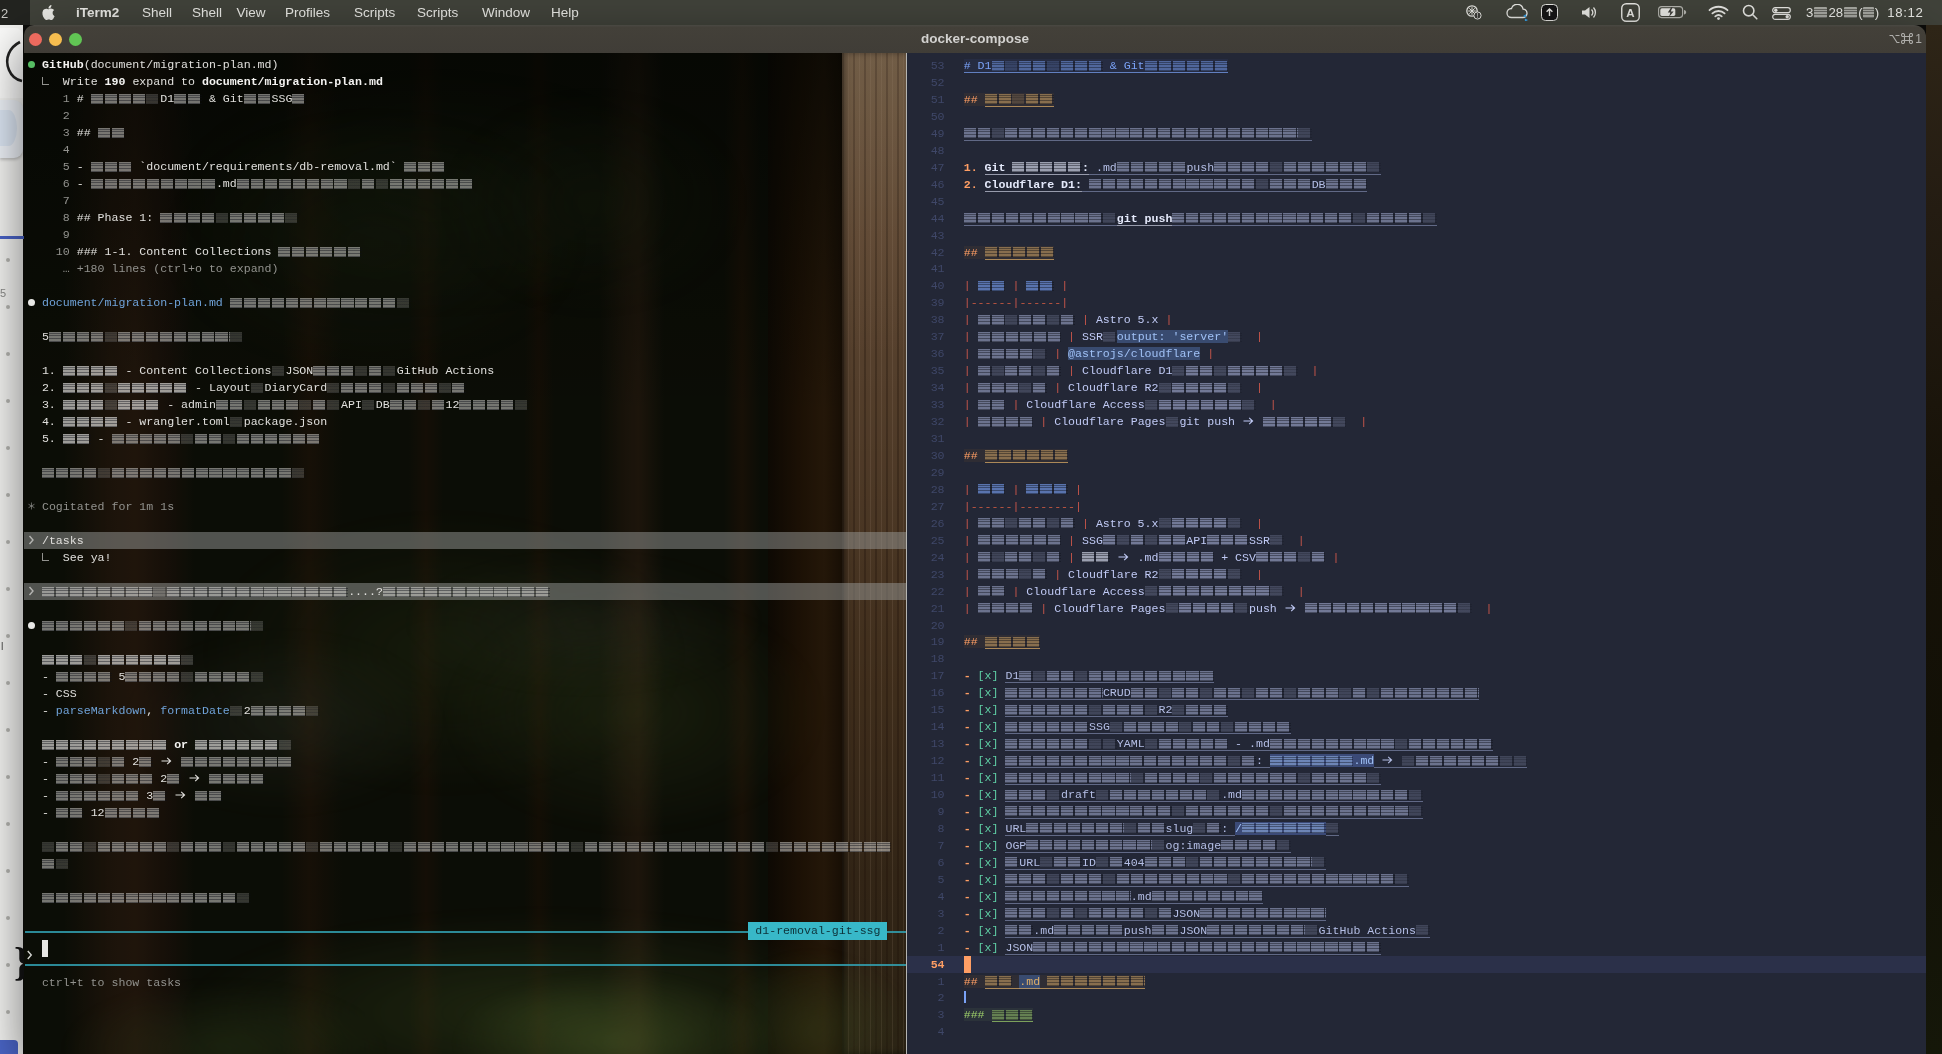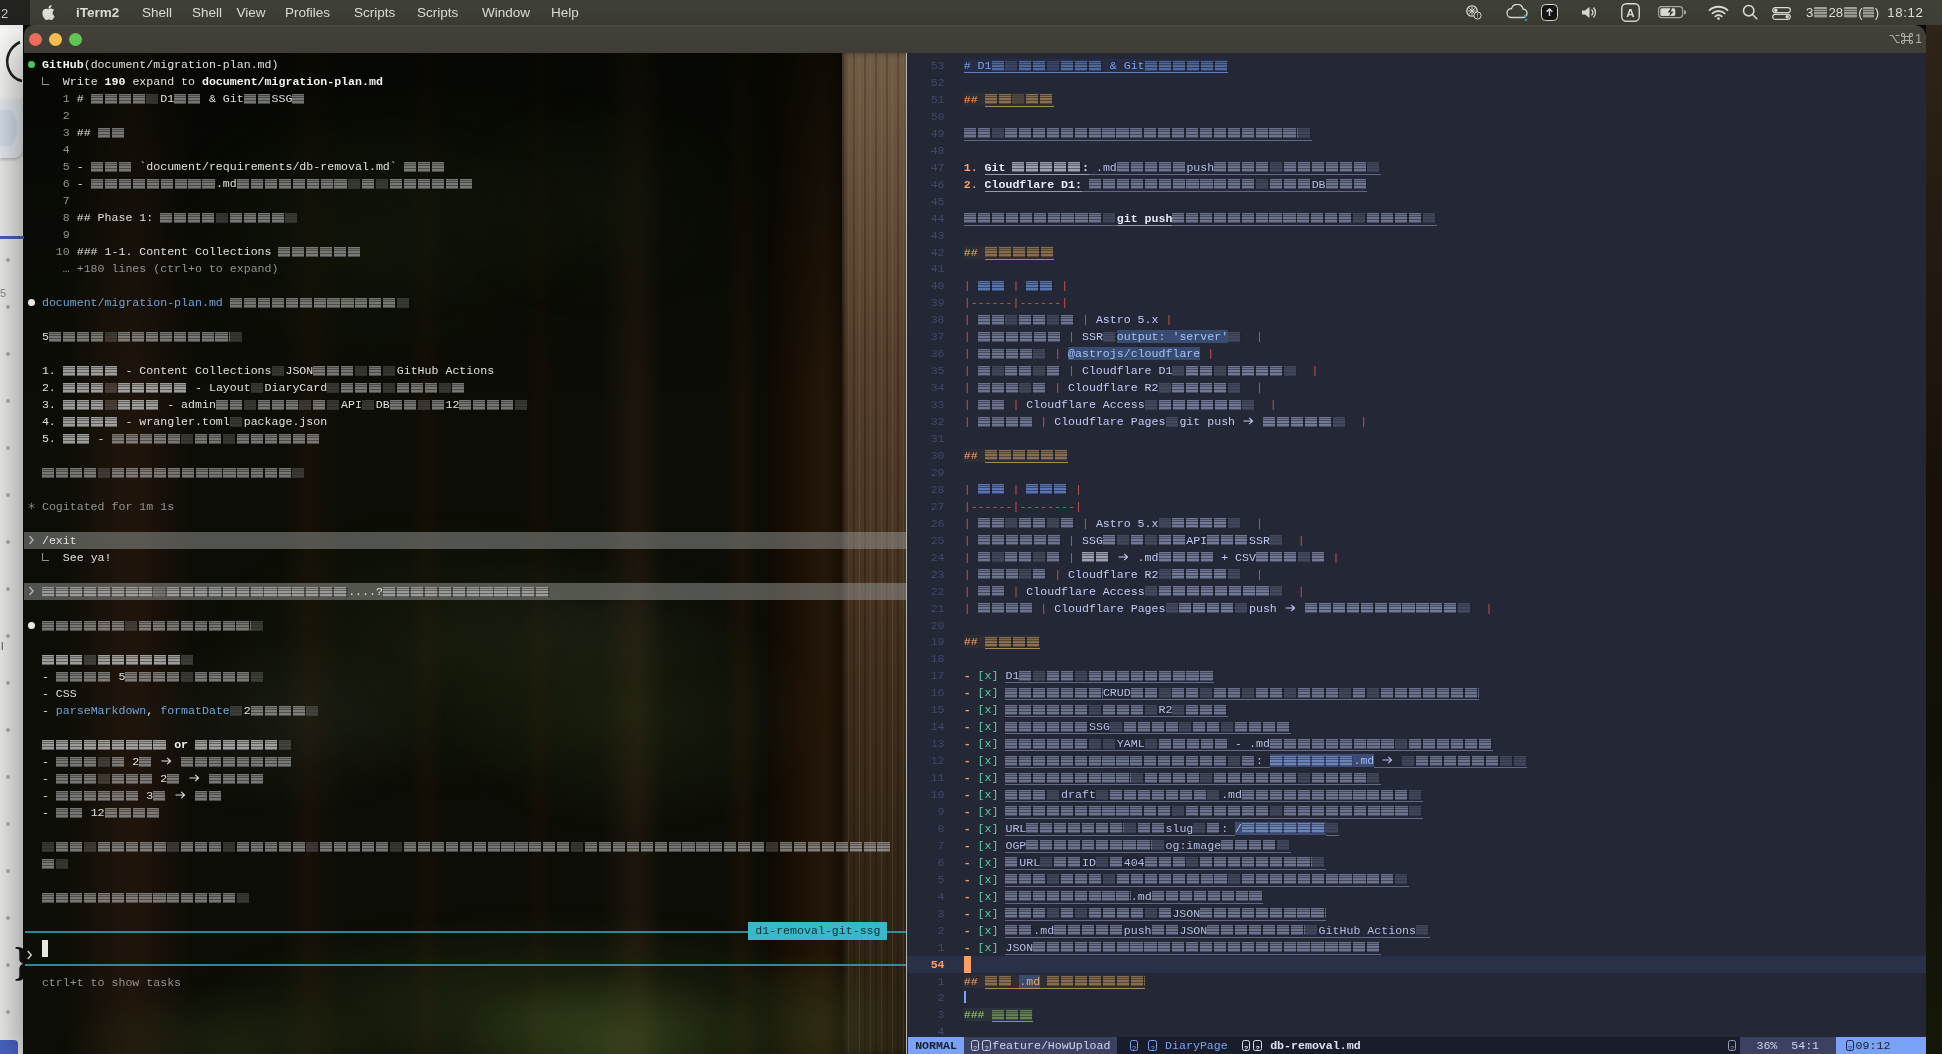--- a/index.html
+++ b/index.html
@@ -108,20 +108,21 @@
           <circle cx="15.2" cy="9.8" r="1.7" fill="#e4e4e0"></circle>
         </svg></div>
  <div style="position:absolute;left:1806px;top:4.5px;font-size:13.2px;color:#e9e9e5;letter-spacing:0.1px">3<i class="k" style="width:13px;height:11px;background:repeating-linear-gradient(0deg,rgba(40,40,36,.5) 0 1px,transparent 1px 2.8px),rgba(233,233,229,.6);vertical-align:-1px;border-radius:1px;margin:0 1px"></i>28<i class="k" style="width:13px;height:11px;background:repeating-linear-gradient(0deg,rgba(40,40,36,.5) 0 1px,transparent 1px 2.8px),rgba(233,233,229,.6);vertical-align:-1px;border-radius:1px;margin:0 1px"></i>(<i class="k" style="width:11px;height:11px;background:repeating-linear-gradient(0deg,rgba(40,40,36,.5) 0 1px,transparent 1px 2.8px),rgba(233,233,229,.6);vertical-align:-1px;border-radius:1px;margin:0 0.5px"></i>)<span style="margin-left:8px;letter-spacing:0.6px">18:12</span></div>
 </div>
 
 <div style="position:absolute;left:24px;top:25px;width:1902px;height:1029px;border-radius:10px 12px 0 0;overflow:hidden;box-shadow:0 18px 50px rgba(0,0,0,.55)">
  <div style="position:absolute;left:0;top:0;width:100%;height:28px;background:linear-gradient(180deg,#4a4943 0%,#434039 8%,#403d37 100%)">
   <div style="position:absolute;left:5px;top:7.5px;width:13px;height:13px;border-radius:50%;background:#ec6a5e"></div>
   <div style="position:absolute;left:25px;top:7.5px;width:13px;height:13px;border-radius:50%;background:#f5bd4f"></div>
   <div style="position:absolute;left:45px;top:7.5px;width:13px;height:13px;border-radius:50%;background:#61c554"></div>
+  <div style="position:absolute;left:0;right:0;top:6px;text-align:center;font-size:13.5px;font-weight:bold;color:#d2d1cf">docker-compose</div>
   <div style="position:absolute;right:4px;top:6.5px;color:#aeadaa;font-size:12px">
     <svg width="11" height="10" viewBox="0 0 11 10" style="vertical-align:-1px">
             <path d="M0.5 1.5h3l4.5 7h2.5M6.5 1.5h4" stroke="#aeadaa" stroke-width="1.2" fill="none"></path>
           </svg><svg width="12" height="11" viewBox="0 0 12 11" style="vertical-align:-1.5px;margin-left:1px">
             <path d="M3.5 3.5h5v4h-5zM3.5 3.5H2A1.5 1.5 0 1 1 3.5 2zM8.5 3.5H10A1.5 1.5 0 1 0 8.5 2zM3.5 7.5H2A1.5 1.5 0 1 0 3.5 9zM8.5 7.5H10A1.5 1.5 0 1 1 8.5 9z" stroke="#aeadaa" stroke-width="1.1" fill="none"></path>
           </svg><span style="margin-left:2px">1</span>
   </div>
  </div>
 
 <div style="position:absolute;left:0;top:28px;width:882px;height:1001px;background:#101108;overflow:hidden">
@@ -177,21 +178,21 @@
 <span style="color:rgb(224,223,220)">  5. </span><span style="color:rgb(244,243,241);font-weight:bold"><i class="k" style="width:27.84px;background:repeating-linear-gradient(0deg,rgba(12,14,22,0.42) 0 1px,transparent 1px 2.8px),repeating-linear-gradient(90deg,rgba(244,243,241,0.62) 0 12.2px,transparent 12.2px 13.92px)"></i></span><span style="color:rgb(224,223,220)"> - <i class="k" style="width:69.60px;background:repeating-linear-gradient(0deg,rgba(12,14,22,0.42) 0 1px,transparent 1px 2.8px),repeating-linear-gradient(90deg,rgba(224,223,220,0.5) 0 12.2px,transparent 12.2px 13.92px)"></i><i class="k" style="width:13.92px;background:repeating-linear-gradient(0deg,rgba(12,14,22,0.2) 0 1px,transparent 1px 2.8px),repeating-linear-gradient(90deg,rgba(224,223,220,0.2) 0 12.2px,transparent 12.2px 13.92px)"></i><i class="k" style="width:27.84px;background:repeating-linear-gradient(0deg,rgba(12,14,22,0.42) 0 1px,transparent 1px 2.8px),repeating-linear-gradient(90deg,rgba(224,223,220,0.5) 0 12.2px,transparent 12.2px 13.92px)"></i><i class="k" style="width:13.92px;background:repeating-linear-gradient(0deg,rgba(12,14,22,0.2) 0 1px,transparent 1px 2.8px),repeating-linear-gradient(90deg,rgba(224,223,220,0.2) 0 12.2px,transparent 12.2px 13.92px)"></i><i class="k" style="width:83.52px;background:repeating-linear-gradient(0deg,rgba(12,14,22,0.42) 0 1px,transparent 1px 2.8px),repeating-linear-gradient(90deg,rgba(224,223,220,0.5) 0 12.2px,transparent 12.2px 13.92px)"></i></span>
 
 <span style="color:rgb(224,223,220)">  <i class="k" style="width:55.68px;background:repeating-linear-gradient(0deg,rgba(12,14,22,0.42) 0 1px,transparent 1px 2.8px),repeating-linear-gradient(90deg,rgba(224,223,220,0.5) 0 12.2px,transparent 12.2px 13.92px)"></i><i class="k" style="width:13.92px;background:repeating-linear-gradient(0deg,rgba(12,14,22,0.2) 0 1px,transparent 1px 2.8px),repeating-linear-gradient(90deg,rgba(224,223,220,0.2) 0 12.2px,transparent 12.2px 13.92px)"></i><i class="k" style="width:180.96px;background:repeating-linear-gradient(0deg,rgba(12,14,22,0.42) 0 1px,transparent 1px 2.8px),repeating-linear-gradient(90deg,rgba(224,223,220,0.5) 0 12.2px,transparent 12.2px 13.92px)"></i><i class="k" style="width:13.92px;background:repeating-linear-gradient(0deg,rgba(12,14,22,0.2) 0 1px,transparent 1px 2.8px),repeating-linear-gradient(90deg,rgba(224,223,220,0.2) 0 12.2px,transparent 12.2px 13.92px)"></i></span>
 
 <svg class="st" viewBox="0 0 10 10" style="width:6.96px;height:10px">
           <path d="M5 0v10M0.7 2.5l8.6 5M9.3 2.5l-8.6 5" stroke="rgb(146,146,142)" stroke-width="1" fill="none"></path>
         </svg> <span style="color:rgb(146,146,142)">Cogitated for 1m 1s</span>
 
 <svg class="ch" viewBox="0 0 6.96 12" style="width:6.96px;height:12px">
           <path d="M1.5 2l3.5 4-3.5 4" stroke="rgb(180,180,177)" stroke-width="1.4" fill="none"></path>
-        </svg> <span style="color:rgb(224,223,220)">/exit</span>
+        </svg> <span style="color:rgb(224,223,220)">/tasks</span>
   <i class="ell"></i>  <span style="color:rgb(224,223,220)">See ya!</span>
 
 <svg class="ch" viewBox="0 0 6.96 12" style="width:6.96px;height:12px">
           <path d="M1.5 2l3.5 4-3.5 4" stroke="rgb(180,180,177)" stroke-width="1.4" fill="none"></path>
         </svg> <span style="color:rgb(224,223,220)"><i class="k" style="width:111.36px;background:repeating-linear-gradient(0deg,rgba(12,14,22,0.42) 0 1px,transparent 1px 2.8px),repeating-linear-gradient(90deg,rgba(224,223,220,0.5) 0 12.2px,transparent 12.2px 13.92px)"></i><i class="k" style="width:13.92px;background:repeating-linear-gradient(0deg,rgba(12,14,22,0.2) 0 1px,transparent 1px 2.8px),repeating-linear-gradient(90deg,rgba(224,223,220,0.2) 0 12.2px,transparent 12.2px 13.92px)"></i><i class="k" style="width:180.96px;background:repeating-linear-gradient(0deg,rgba(12,14,22,0.42) 0 1px,transparent 1px 2.8px),repeating-linear-gradient(90deg,rgba(224,223,220,0.5) 0 12.2px,transparent 12.2px 13.92px)"></i>....?<i class="k" style="width:167.04px;background:repeating-linear-gradient(0deg,rgba(12,14,22,0.42) 0 1px,transparent 1px 2.8px),repeating-linear-gradient(90deg,rgba(224,223,220,0.5) 0 12.2px,transparent 12.2px 13.92px)"></i></span>
 
 <i class="dot" style="background:rgb(232,232,229)"></i> <span style="color:rgb(224,223,220)"><i class="k" style="width:83.52px;background:repeating-linear-gradient(0deg,rgba(12,14,22,0.42) 0 1px,transparent 1px 2.8px),repeating-linear-gradient(90deg,rgba(224,223,220,0.5) 0 12.2px,transparent 12.2px 13.92px)"></i><i class="k" style="width:13.92px;background:repeating-linear-gradient(0deg,rgba(12,14,22,0.2) 0 1px,transparent 1px 2.8px),repeating-linear-gradient(90deg,rgba(224,223,220,0.2) 0 12.2px,transparent 12.2px 13.92px)"></i><i class="k" style="width:111.36px;background:repeating-linear-gradient(0deg,rgba(12,14,22,0.42) 0 1px,transparent 1px 2.8px),repeating-linear-gradient(90deg,rgba(224,223,220,0.5) 0 12.2px,transparent 12.2px 13.92px)"></i><i class="k" style="width:13.92px;background:repeating-linear-gradient(0deg,rgba(12,14,22,0.2) 0 1px,transparent 1px 2.8px),repeating-linear-gradient(90deg,rgba(224,223,220,0.2) 0 12.2px,transparent 12.2px 13.92px)"></i></span>
 
 <span style="color:rgb(224,223,220)">  </span><span style="color:rgb(244,243,241);font-weight:bold"><i class="k" style="width:41.76px;background:repeating-linear-gradient(0deg,rgba(12,14,22,0.42) 0 1px,transparent 1px 2.8px),repeating-linear-gradient(90deg,rgba(244,243,241,0.62) 0 12.2px,transparent 12.2px 13.92px)"></i><i class="k" style="width:13.92px;background:repeating-linear-gradient(0deg,rgba(12,14,22,0.2) 0 1px,transparent 1px 2.8px),repeating-linear-gradient(90deg,rgba(244,243,241,0.2) 0 12.2px,transparent 12.2px 13.92px)"></i><i class="k" style="width:83.52px;background:repeating-linear-gradient(0deg,rgba(12,14,22,0.42) 0 1px,transparent 1px 2.8px),repeating-linear-gradient(90deg,rgba(244,243,241,0.62) 0 12.2px,transparent 12.2px 13.92px)"></i><i class="k" style="width:13.92px;background:repeating-linear-gradient(0deg,rgba(12,14,22,0.2) 0 1px,transparent 1px 2.8px),repeating-linear-gradient(90deg,rgba(244,243,241,0.2) 0 12.2px,transparent 12.2px 13.92px)"></i></span>
 <span style="color:rgb(224,223,220)">  - <i class="k" style="width:55.68px;background:repeating-linear-gradient(0deg,rgba(12,14,22,0.42) 0 1px,transparent 1px 2.8px),repeating-linear-gradient(90deg,rgba(224,223,220,0.5) 0 12.2px,transparent 12.2px 13.92px)"></i> 5<i class="k" style="width:55.68px;background:repeating-linear-gradient(0deg,rgba(12,14,22,0.42) 0 1px,transparent 1px 2.8px),repeating-linear-gradient(90deg,rgba(224,223,220,0.5) 0 12.2px,transparent 12.2px 13.92px)"></i><i class="k" style="width:13.92px;background:repeating-linear-gradient(0deg,rgba(12,14,22,0.2) 0 1px,transparent 1px 2.8px),repeating-linear-gradient(90deg,rgba(224,223,220,0.2) 0 12.2px,transparent 12.2px 13.92px)"></i><i class="k" style="width:55.68px;background:repeating-linear-gradient(0deg,rgba(12,14,22,0.42) 0 1px,transparent 1px 2.8px),repeating-linear-gradient(90deg,rgba(224,223,220,0.5) 0 12.2px,transparent 12.2px 13.92px)"></i><i class="k" style="width:13.92px;background:repeating-linear-gradient(0deg,rgba(12,14,22,0.2) 0 1px,transparent 1px 2.8px),repeating-linear-gradient(90deg,rgba(224,223,220,0.2) 0 12.2px,transparent 12.2px 13.92px)"></i></span>
@@ -352,23 +353,14 @@
 <span style="color:rgb(255,158,100);font-weight:bold">- </span><span style="color:rgb(95,207,165)">[x]</span><span style="color:rgb(180,190,229)"> </span><span style="color:rgb(180,190,229);border-bottom:1px solid rgba(150,160,200,0.55)"><i class="k" style="width:41.76px;background:repeating-linear-gradient(0deg,rgba(12,14,22,0.42) 0 1px,transparent 1px 2.8px),repeating-linear-gradient(90deg,rgba(180,190,229,0.5) 0 12.2px,transparent 12.2px 13.92px)"></i><i class="k" style="width:13.92px;background:repeating-linear-gradient(0deg,rgba(12,14,22,0.2) 0 1px,transparent 1px 2.8px),repeating-linear-gradient(90deg,rgba(180,190,229,0.2) 0 12.2px,transparent 12.2px 13.92px)"></i><i class="k" style="width:13.92px;background:repeating-linear-gradient(0deg,rgba(12,14,22,0.42) 0 1px,transparent 1px 2.8px),repeating-linear-gradient(90deg,rgba(180,190,229,0.5) 0 12.2px,transparent 12.2px 13.92px)"></i><i class="k" style="width:13.92px;background:repeating-linear-gradient(0deg,rgba(12,14,22,0.2) 0 1px,transparent 1px 2.8px),repeating-linear-gradient(90deg,rgba(180,190,229,0.2) 0 12.2px,transparent 12.2px 13.92px)"></i><i class="k" style="width:55.68px;background:repeating-linear-gradient(0deg,rgba(12,14,22,0.42) 0 1px,transparent 1px 2.8px),repeating-linear-gradient(90deg,rgba(180,190,229,0.5) 0 12.2px,transparent 12.2px 13.92px)"></i><i class="k" style="width:13.92px;background:repeating-linear-gradient(0deg,rgba(12,14,22,0.2) 0 1px,transparent 1px 2.8px),repeating-linear-gradient(90deg,rgba(180,190,229,0.2) 0 12.2px,transparent 12.2px 13.92px)"></i><i class="k" style="width:13.92px;background:repeating-linear-gradient(0deg,rgba(12,14,22,0.42) 0 1px,transparent 1px 2.8px),repeating-linear-gradient(90deg,rgba(180,190,229,0.5) 0 12.2px,transparent 12.2px 13.92px)"></i>JSON<i class="k" style="width:125.28px;background:repeating-linear-gradient(0deg,rgba(12,14,22,0.42) 0 1px,transparent 1px 2.8px),repeating-linear-gradient(90deg,rgba(180,190,229,0.5) 0 12.2px,transparent 12.2px 13.92px)"></i></span>
 <span style="color:rgb(255,158,100);font-weight:bold">- </span><span style="color:rgb(95,207,165)">[x]</span><span style="color:rgb(180,190,229)"> </span><span style="color:rgb(180,190,229);border-bottom:1px solid rgba(150,160,200,0.55)"><i class="k" style="width:27.84px;background:repeating-linear-gradient(0deg,rgba(12,14,22,0.42) 0 1px,transparent 1px 2.8px),repeating-linear-gradient(90deg,rgba(180,190,229,0.5) 0 12.2px,transparent 12.2px 13.92px)"></i>.md<i class="k" style="width:69.60px;background:repeating-linear-gradient(0deg,rgba(12,14,22,0.42) 0 1px,transparent 1px 2.8px),repeating-linear-gradient(90deg,rgba(180,190,229,0.5) 0 12.2px,transparent 12.2px 13.92px)"></i>push<i class="k" style="width:27.84px;background:repeating-linear-gradient(0deg,rgba(12,14,22,0.42) 0 1px,transparent 1px 2.8px),repeating-linear-gradient(90deg,rgba(180,190,229,0.5) 0 12.2px,transparent 12.2px 13.92px)"></i>JSON<i class="k" style="width:97.44px;background:repeating-linear-gradient(0deg,rgba(12,14,22,0.42) 0 1px,transparent 1px 2.8px),repeating-linear-gradient(90deg,rgba(180,190,229,0.5) 0 12.2px,transparent 12.2px 13.92px)"></i><i class="k" style="width:13.92px;background:repeating-linear-gradient(0deg,rgba(12,14,22,0.2) 0 1px,transparent 1px 2.8px),repeating-linear-gradient(90deg,rgba(180,190,229,0.2) 0 12.2px,transparent 12.2px 13.92px)"></i>GitHub Actions<i class="k" style="width:13.92px;background:repeating-linear-gradient(0deg,rgba(12,14,22,0.2) 0 1px,transparent 1px 2.8px),repeating-linear-gradient(90deg,rgba(180,190,229,0.2) 0 12.2px,transparent 12.2px 13.92px)"></i></span>
 <span style="color:rgb(255,158,100);font-weight:bold">- </span><span style="color:rgb(95,207,165)">[x]</span><span style="color:rgb(180,190,229)"> </span><span style="color:rgb(180,190,229);border-bottom:1px solid rgba(150,160,200,0.55)">JSON<i class="k" style="width:348.00px;background:repeating-linear-gradient(0deg,rgba(12,14,22,0.42) 0 1px,transparent 1px 2.8px),repeating-linear-gradient(90deg,rgba(180,190,229,0.5) 0 12.2px,transparent 12.2px 13.92px)"></i></span>
 
 <span style="color:rgb(255,158,100);background:rgb(47,45,52)">## </span><span style="color:rgb(224,175,104);border-bottom:1px solid rgba(224,175,104,0.7);background:rgb(47,45,52)"><i class="k" style="width:27.84px;background:repeating-linear-gradient(0deg,rgba(12,14,22,0.42) 0 1px,transparent 1px 2.8px),repeating-linear-gradient(90deg,rgba(224,175,104,0.5) 0 12.2px,transparent 12.2px 13.92px)"></i> </span><span style="color:rgb(224,175,104);border-bottom:1px solid rgba(224,175,104,0.7);background:rgb(57,75,112)">.md</span><span style="color:rgb(224,175,104);border-bottom:1px solid rgba(224,175,104,0.7);background:rgb(47,45,52)"> <i class="k" style="width:97.44px;background:repeating-linear-gradient(0deg,rgba(12,14,22,0.42) 0 1px,transparent 1px 2.8px),repeating-linear-gradient(90deg,rgba(224,175,104,0.5) 0 12.2px,transparent 12.2px 13.92px)"></i></span>
 <i class="vbar"></i>
 <span style="color:rgb(158,206,106);background:rgb(43,50,58)">### </span><span style="color:rgb(158,206,106);border-bottom:1px solid rgba(158,206,106,0.7);background:rgb(43,50,58)"><i class="k" style="width:41.76px;background:repeating-linear-gradient(0deg,rgba(12,14,22,0.42) 0 1px,transparent 1px 2.8px),repeating-linear-gradient(90deg,rgba(158,206,106,0.5) 0 12.2px,transparent 12.2px 13.92px)"></i></span>
 </pre>
  </div>
 
-<div style="position:absolute;left:884px;top:1012px;width:1018px;height:17px;background:#191c2a;font-family:'Liberation Mono';font-size:11.6px;line-height:17px;white-space:nowrap">
- <div style="position:absolute;left:0;top:0;width:56px;height:17px;background:#7aa2f7;color:#1b1e2e;font-weight:bold;text-align:center">NORMAL</div>
- <div style="position:absolute;left:56px;top:0;width:153px;height:17px;background:#3b4261;color:#cdd3ea;padding-left:5px"><i class="tf"></i><i class="tf"></i>feature/HowUpload</div>
- <div style="position:absolute;left:220px;top:0;color:#7aa2f7"><i class="tf"></i> <i class="tf"></i> DiaryPage</div>
- <div style="position:absolute;left:332px;top:0;color:#dde1f3;font-weight:bold"><i class="tf"></i><i class="tf"></i> db-removal.md</div>
- <div style="position:absolute;left:818px;top:0;color:#9aa0bd"><i class="tf"></i></div>
- <div style="position:absolute;left:831.5px;top:0;width:96.5px;height:17px;background:#3b4261;color:#ced4eb;text-align:center">36%&nbsp;&nbsp;54:1</div>
- <div style="position:absolute;left:928px;top:0;width:90px;height:17px;background:#7aa2f7;color:#1b1e2e;padding-left:8px"><i class="tf"></i>09:12</div>
-</div>
 </div>
 <div style="position:absolute;left:1926px;top:25px;width:16px;height:1029px;background:linear-gradient(180deg,#2e2517 0%,#241c12 18%,#171208 45%,#121006 70%,#151709 100%)"></div>
 </div>
 </body></html>

